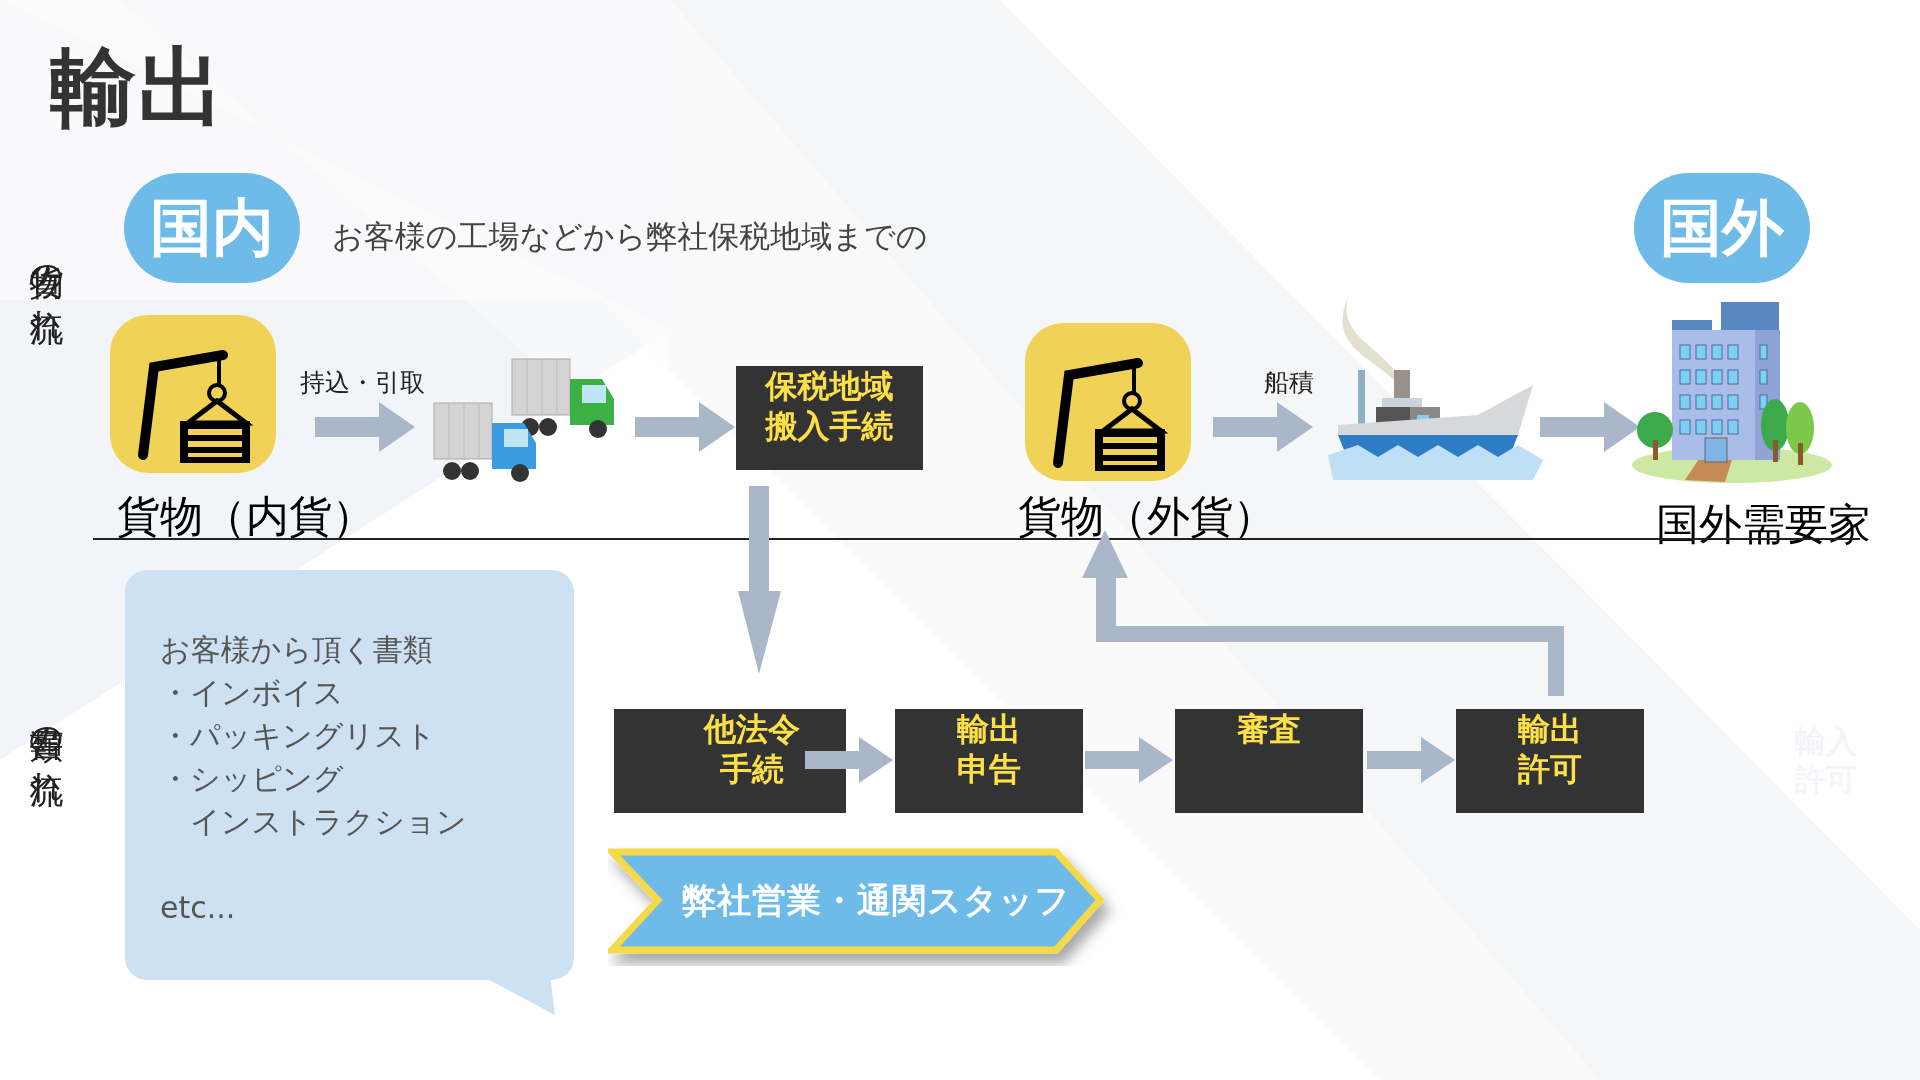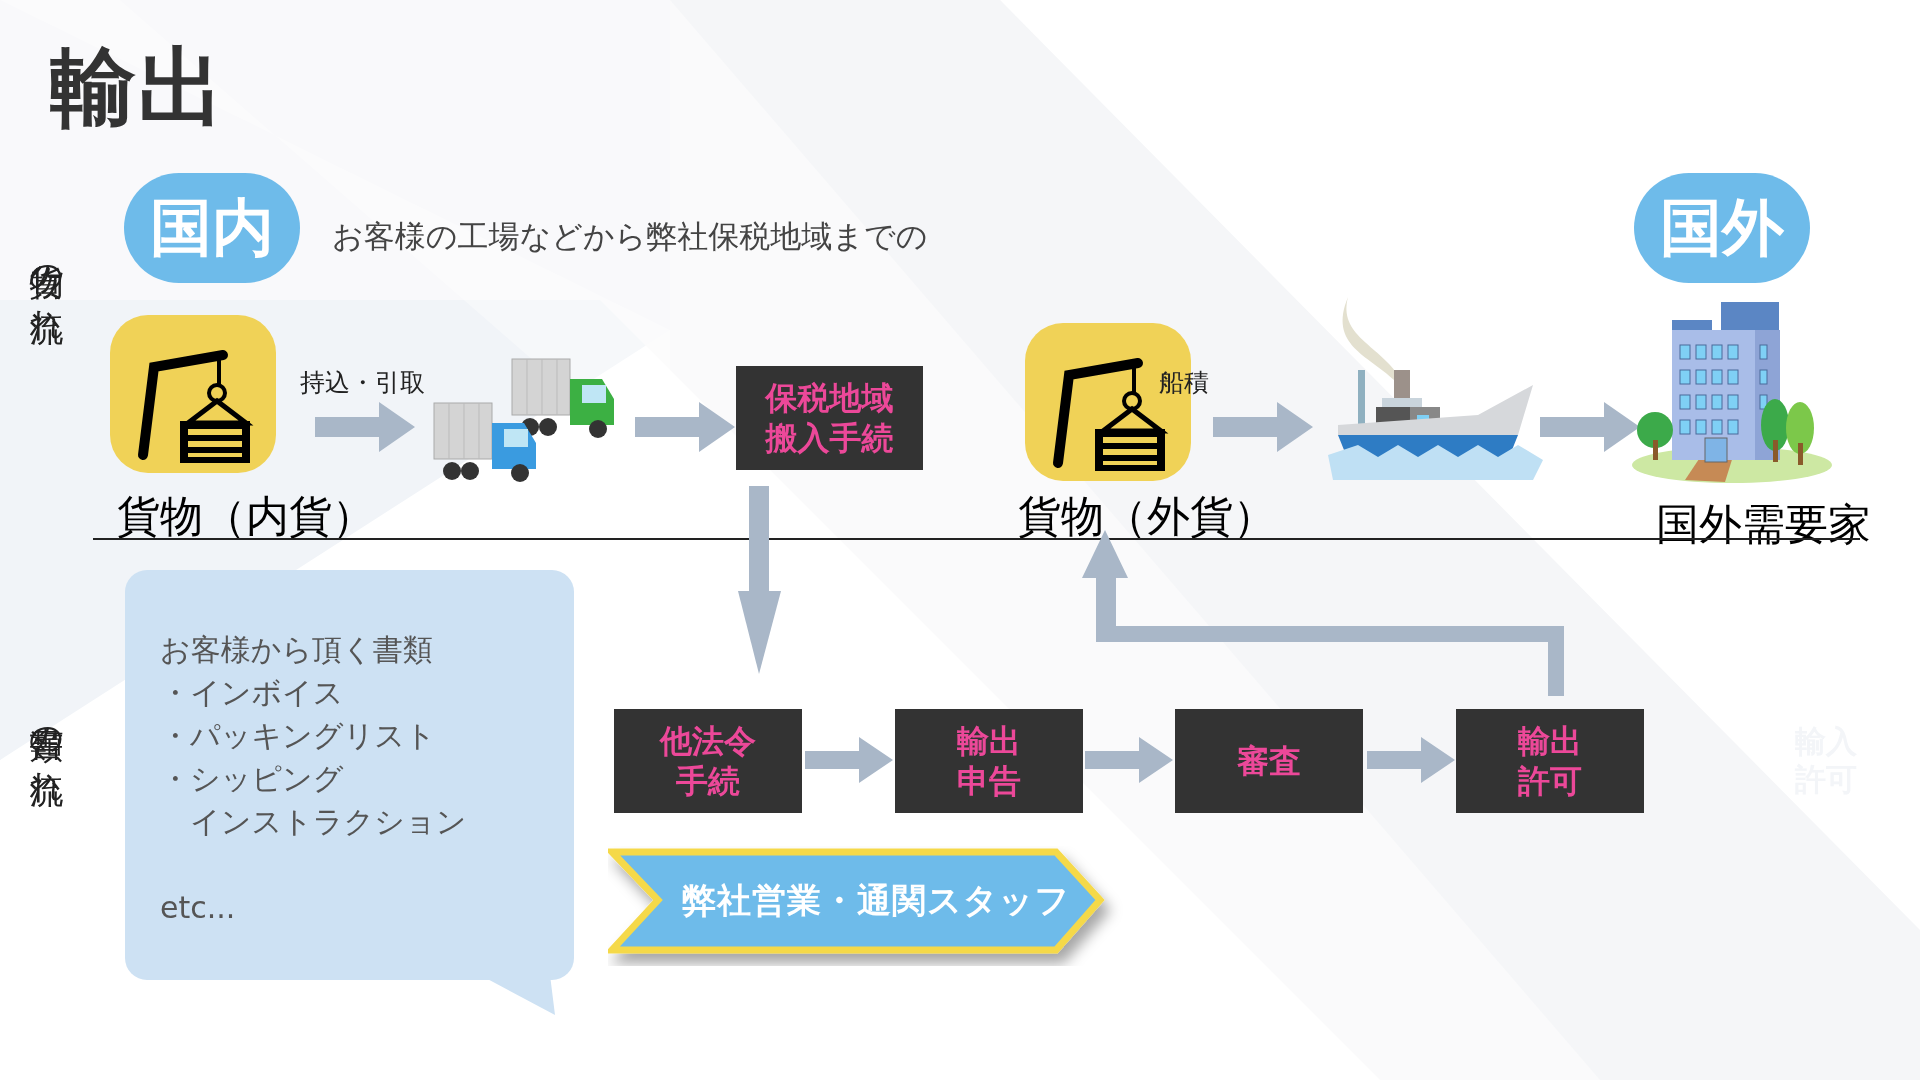--- a/index.html
+++ b/index.html
@@ -7,21 +7,21 @@
        font-family:"DejaVu Sans","Liberation Sans",sans-serif;color:#222;}
   .abs{position:absolute;}
   .bg{position:absolute;left:0;top:0;width:1920px;height:1080px;}
   .title{left:50px;top:30px;font-size:86px;font-weight:bold;color:#333;letter-spacing:2px;}
   .side-label{font-size:34px;color:#222;writing-mode:vertical-rl;line-height:1;letter-spacing:2px;}
   .pill{background:#6ebbea;border-radius:58px;color:#fff;font-size:62px;display:flex;align-items:center;justify-content:center;font-weight:bold;}
   .intro{font-size:31px;color:#444;line-height:40px;margin-top:28px;}
   .crane{background:#f0d257;border-radius:38px;width:166px;height:158px;}
   .cargo-label{font-size:43px;color:#000000;}
   .small-label{font-size:25px;color:#222;}
-  .darkbox{background:#333333;color:#ec4899;display:flex;align-items:center;justify-content:center;text-align:center;font-size:32px;line-height:40px;font-weight:bold;}
+  .darkbox{background:#333333;color:#fde047;display:flex;justify-content:center;text-align:center;font-size:32px;line-height:40px;font-weight:bold;}
   .hline{left:93px;top:538px;width:1767px;height:2px;background:#222;}
   .bubble{left:125px;top:570px;width:449px;height:410px;background:#cde1f3;border-radius:22px;}
   .bubble-text{left:160px;top:628px;font-size:30px;color:#555;line-height:43px;}
   .staff-text{font-size:34px;color:#fff;font-weight:bold;letter-spacing:1px;}
   .ghost{font-size:31px;color:#f3f5f8;line-height:38px;text-align:center;font-weight:bold;}
 </style>
 </head>
 <body>
 
 <svg class="bg" viewBox="0 0 1920 1080">
@@ -111,21 +111,21 @@
     <circle cx="107" cy="78" r="8" stroke="#000" stroke-width="4" fill="none"></circle>
     <path d="M107 86 L78 108 L136 108 Z" stroke="#000" stroke-width="5" fill="none"></path>
     <rect x="70" y="106" width="70" height="42" fill="#000"></rect>
     <rect x="78" y="114" width="54" height="6" fill="#f0d257"></rect>
     <rect x="78" y="126" width="54" height="6" fill="#f0d257"></rect>
     <rect x="78" y="138" width="54" height="4" fill="#f0d257"></rect>
   </svg>
 </div>
 <div class="abs cargo-label" style="left:1018px;top:488px;">貨物（外貨）</div>
 
-<div class="abs small-label" style="left:1159px;top:366px;font-family:Liberation Serif, serif;">船積</div>
+<div class="abs small-label" style="left:1264px;top:366px;font-family:Liberation Serif, serif;">船積</div>
 <svg class="abs" style="left:1213px;top:402px;" width="100" height="50">
   <polygon points="0,15 64,15 64,0 100,25 64,50 64,35 0,35" fill="#a9b7c8"></polygon>
 </svg>
 
 <svg class="abs" style="left:1318px;top:295px;" width="236" height="190" viewBox="0 0 236 190">
   <path d="M30 2 C20 40 60 50 80 80 L76 85 C50 60 10 50 30 2 Z" fill="#e3e0cf"></path>
   <rect x="40" y="75" width="7" height="60" fill="#8fb0c0"></rect>
   <rect x="76" y="75" width="16" height="30" fill="#9c918a"></rect>
   <rect x="64" y="103" width="40" height="10" fill="#c9d4dc"></rect>
   <rect x="58" y="112" width="34" height="40" fill="#555"></rect>
@@ -199,21 +199,21 @@
 <div class="abs bubble-text">
   <div>お客様から頂く書類</div>
   <div>・インボイス</div>
   <div>・パッキングリスト</div>
   <div>・シッピング</div>
   <div>　インストラクション</div>
   <div style="height:43px"></div>
   <div>etc...</div>
 </div>
 
-<div class="abs darkbox" style="left:614px;top:709px;width:188px;height:104px;">
+<div class="abs darkbox" style="left:614px;top:709px;width:188px;height:104px;padding-left:44px;">
   <div>
     <div>他法令</div>
     <div>手続</div>
   </div>
 </div>
 <svg class="abs" style="left:805px;top:737px;" width="88" height="46">
   <polygon points="0,14 54,14 54,0 88,23 54,46 54,32 0,32" fill="#a9b7c8"></polygon>
 </svg>
 <div class="abs darkbox" style="left:895px;top:709px;width:188px;height:104px;">
   <div>

